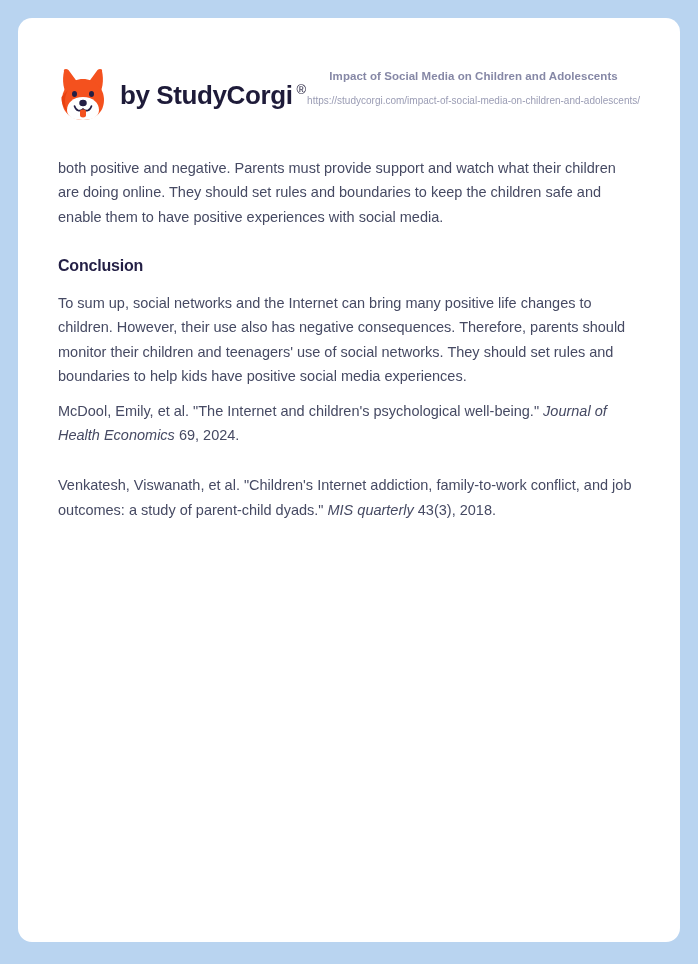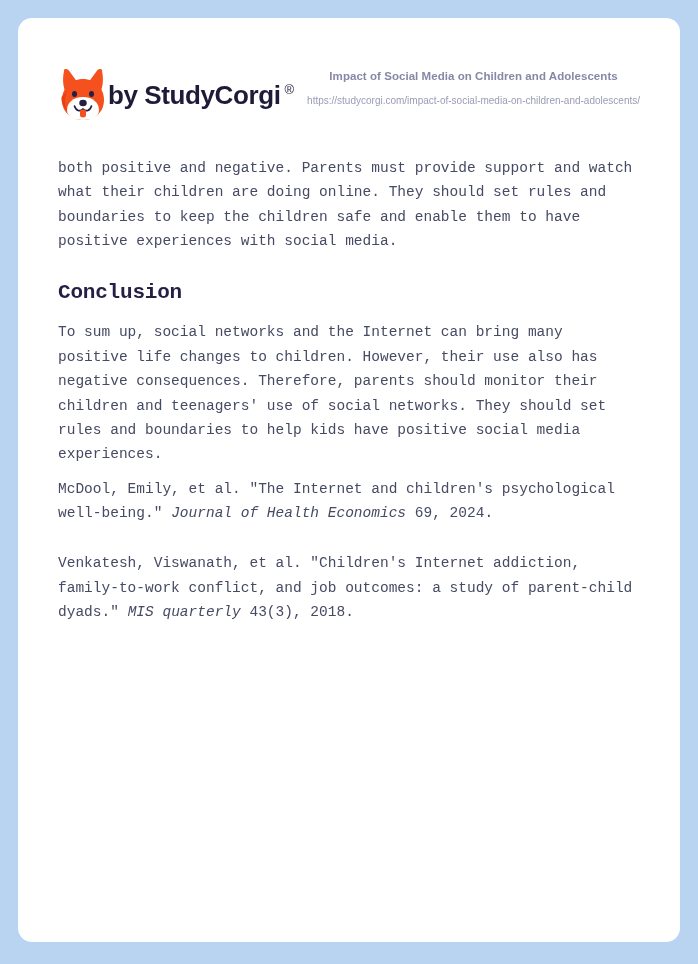--- a/index.html
+++ b/index.html
@@ -39,20 +39,21 @@
     align-items: flex-start;
     justify-content: space-between;
     padding-top: 48px;
     height: 92px;
     box-sizing: border-box;
   }
 
   .brand {
     display: flex;
     align-items: center;
+    gap: 12px;
     flex: 0 0 auto;
     margin-top: 2px;
   }
 
   .brand-logo {
     width: 50px;
     height: 54px;
     display: block;
     flex: 0 0 auto;
   }
@@ -99,32 +100,31 @@
     color: #9a9cb4;
     line-height: 1.5;
     margin-top: 8px;
     word-break: break-word;
   }
 
   
   .doc-body {
     padding-top: 46px;
     color: #464a63;
-    font-family: Liberation Mono, monospace;
   }
 
   .body-para {
     font-size: 14.5px;
     line-height: 1.68;
     color: #464a63;
     margin: 0 0 10px 0;
   }
 
   .section-heading {
-    font-size: 21px;
+    font-size: 16px;
     font-weight: bold;
     color: #231f45;
     margin: 28px 0 16px 0;
     letter-spacing: -0.2px;
   }
 
   .citation {
     font-size: 14.5px;
     line-height: 1.68;
     color: #464a63;

